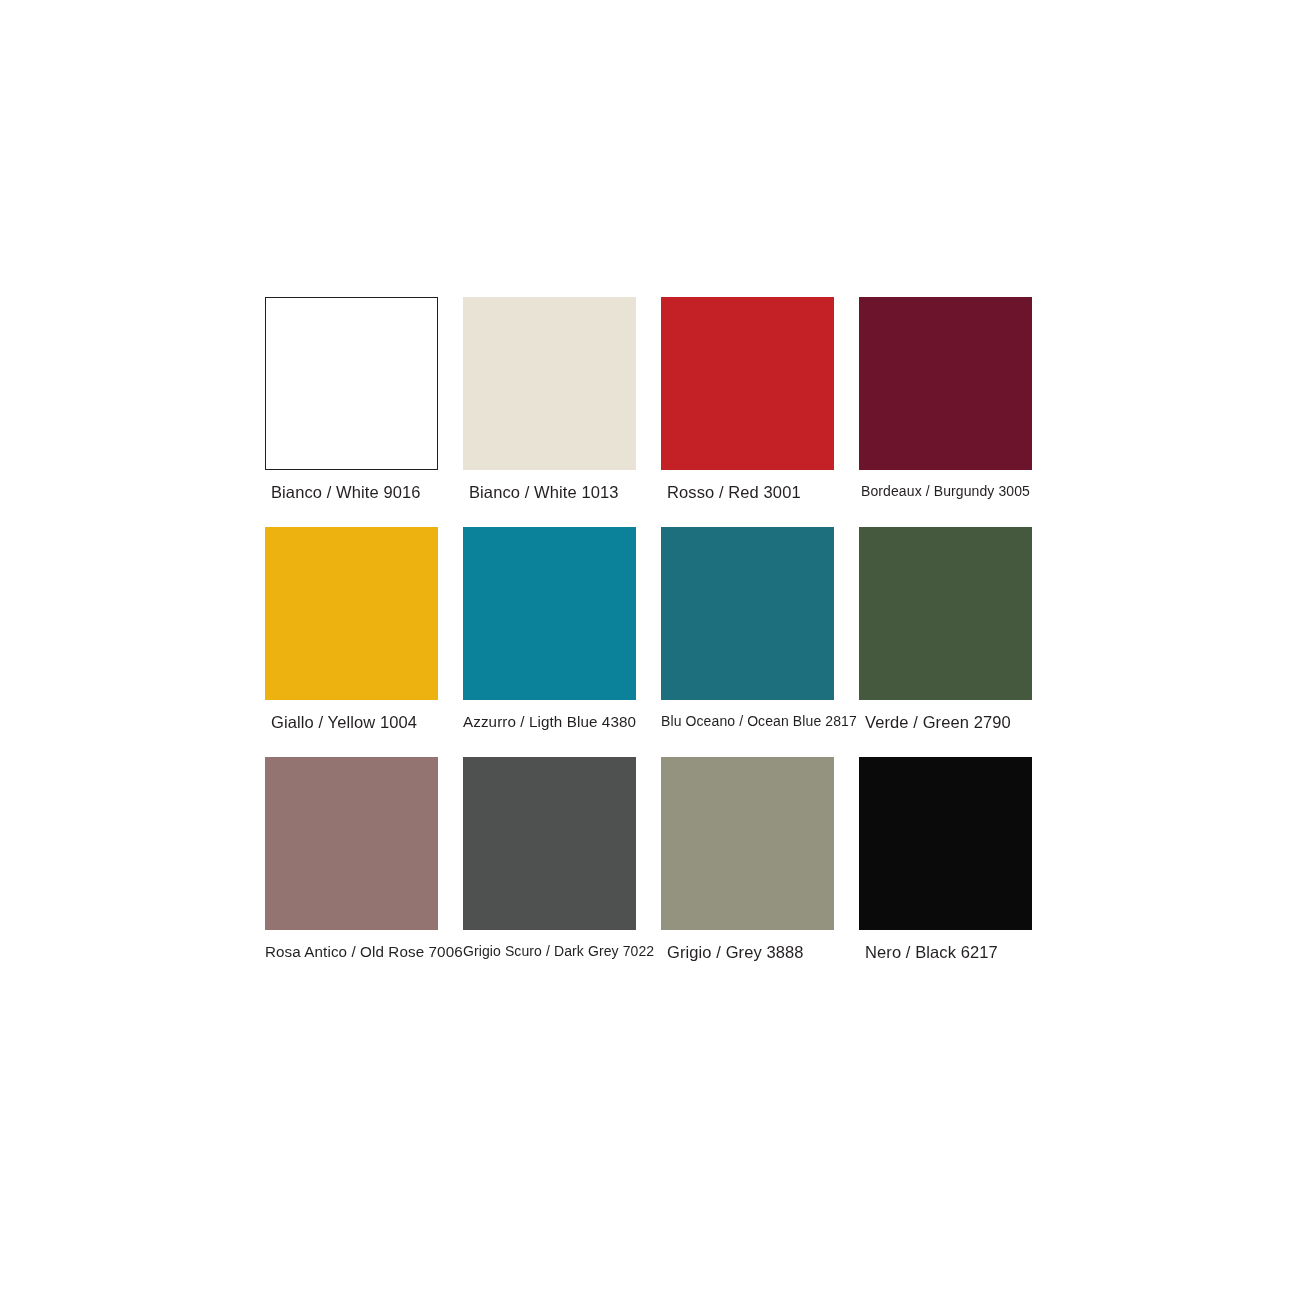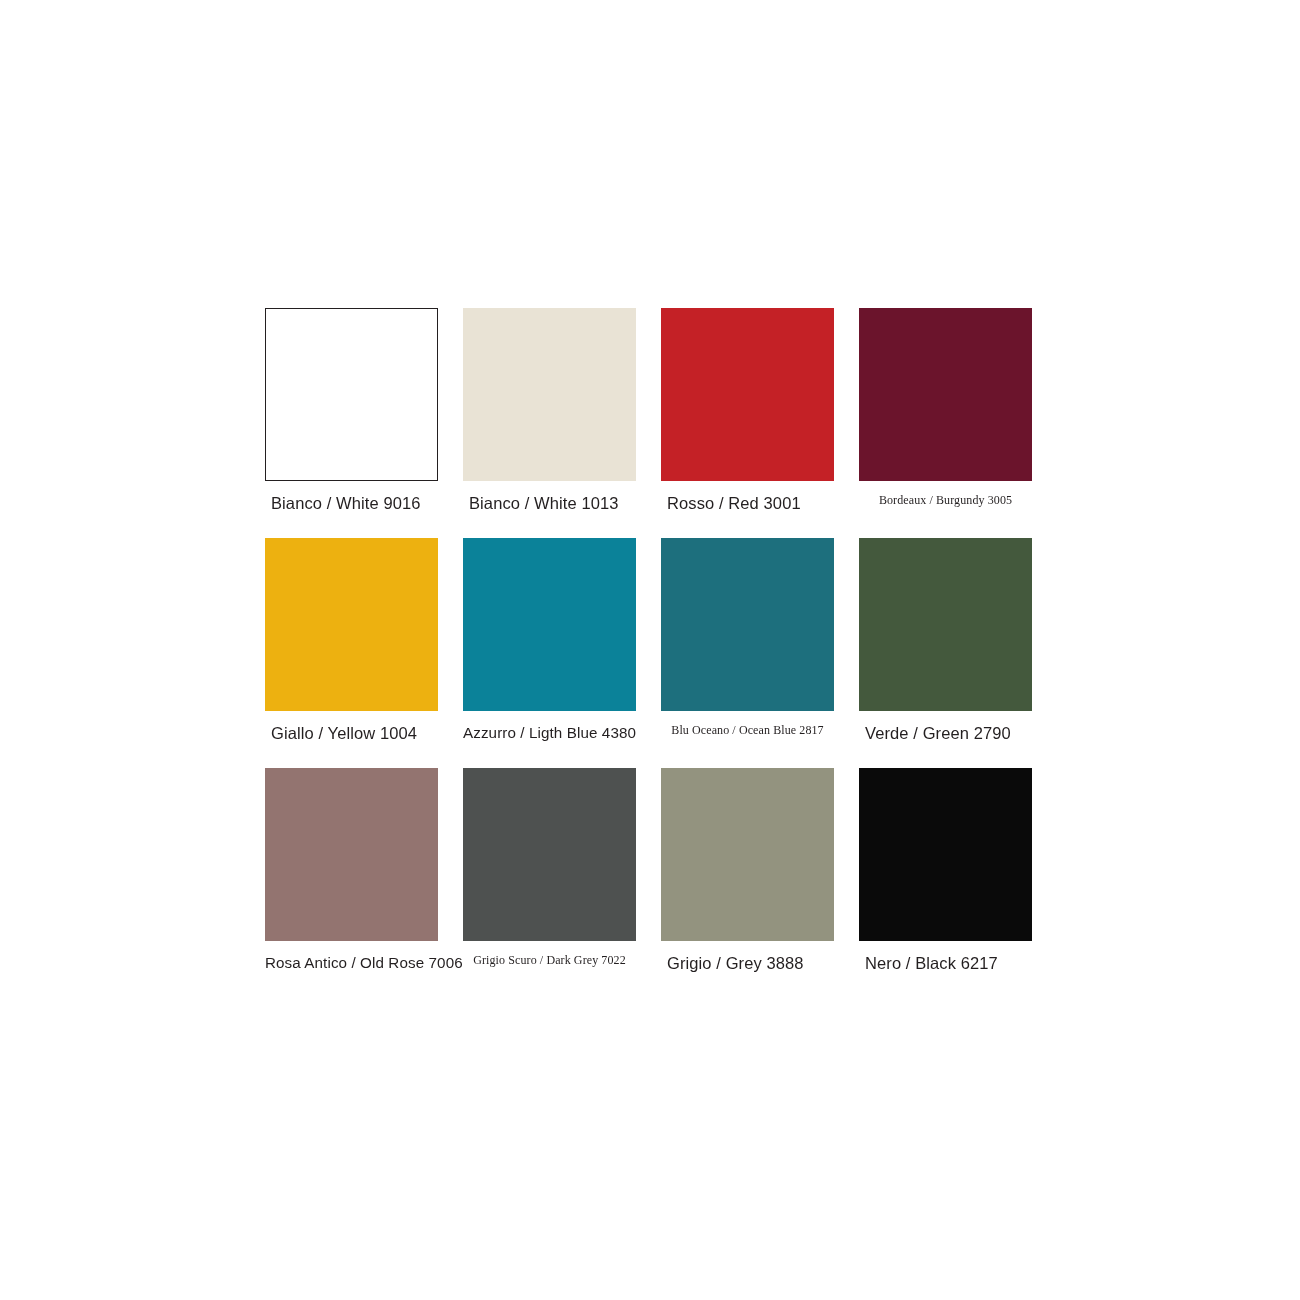--- a/index.html
+++ b/index.html
@@ -19,21 +19,21 @@
   #swatch-sheet {
     position: relative;
     width: 1300px;
     height: 1300px;
     background: #ffffff;
   }
 
   #swatch-grid {
     position: absolute;
     left: 265px;
-    top: 308px;
+    top: 297px;
     width: 767px;
     display: grid;
     grid-template-columns: repeat(4, 173px);
     column-gap: 25px;
     row-gap: 89px;
     gap: 25px;
   }
 
   .swatch-cell {
     width: 173px;
@@ -56,21 +56,21 @@
     line-height: 1.15;
     white-space: nowrap;
     letter-spacing: 0.1px;
     color: #231f20;
     font-family: "Liberation Sans", sans-serif;
   }
 
   
   .swatch-label.size-lg { font-size: 16.5px; }
   .swatch-label.size-md { font-size: 15.2px; }
-  .swatch-label.size-sm { font-size: 12px; font-family: Liberation Serif, serif; }
+  .swatch-label.size-sm { font-size: 14px; }
 
   
   .swatch-label.align-start  { text-align: left;   margin-left: 6px; }
   .swatch-label.align-center { text-align: center; margin-left: 0; }
 </style>
 </head>
 <body style="background: rgb(255, 255, 255); color: rgb(35, 31, 32);">
 
 <div id="swatch-sheet">
   <div id="swatch-grid">

